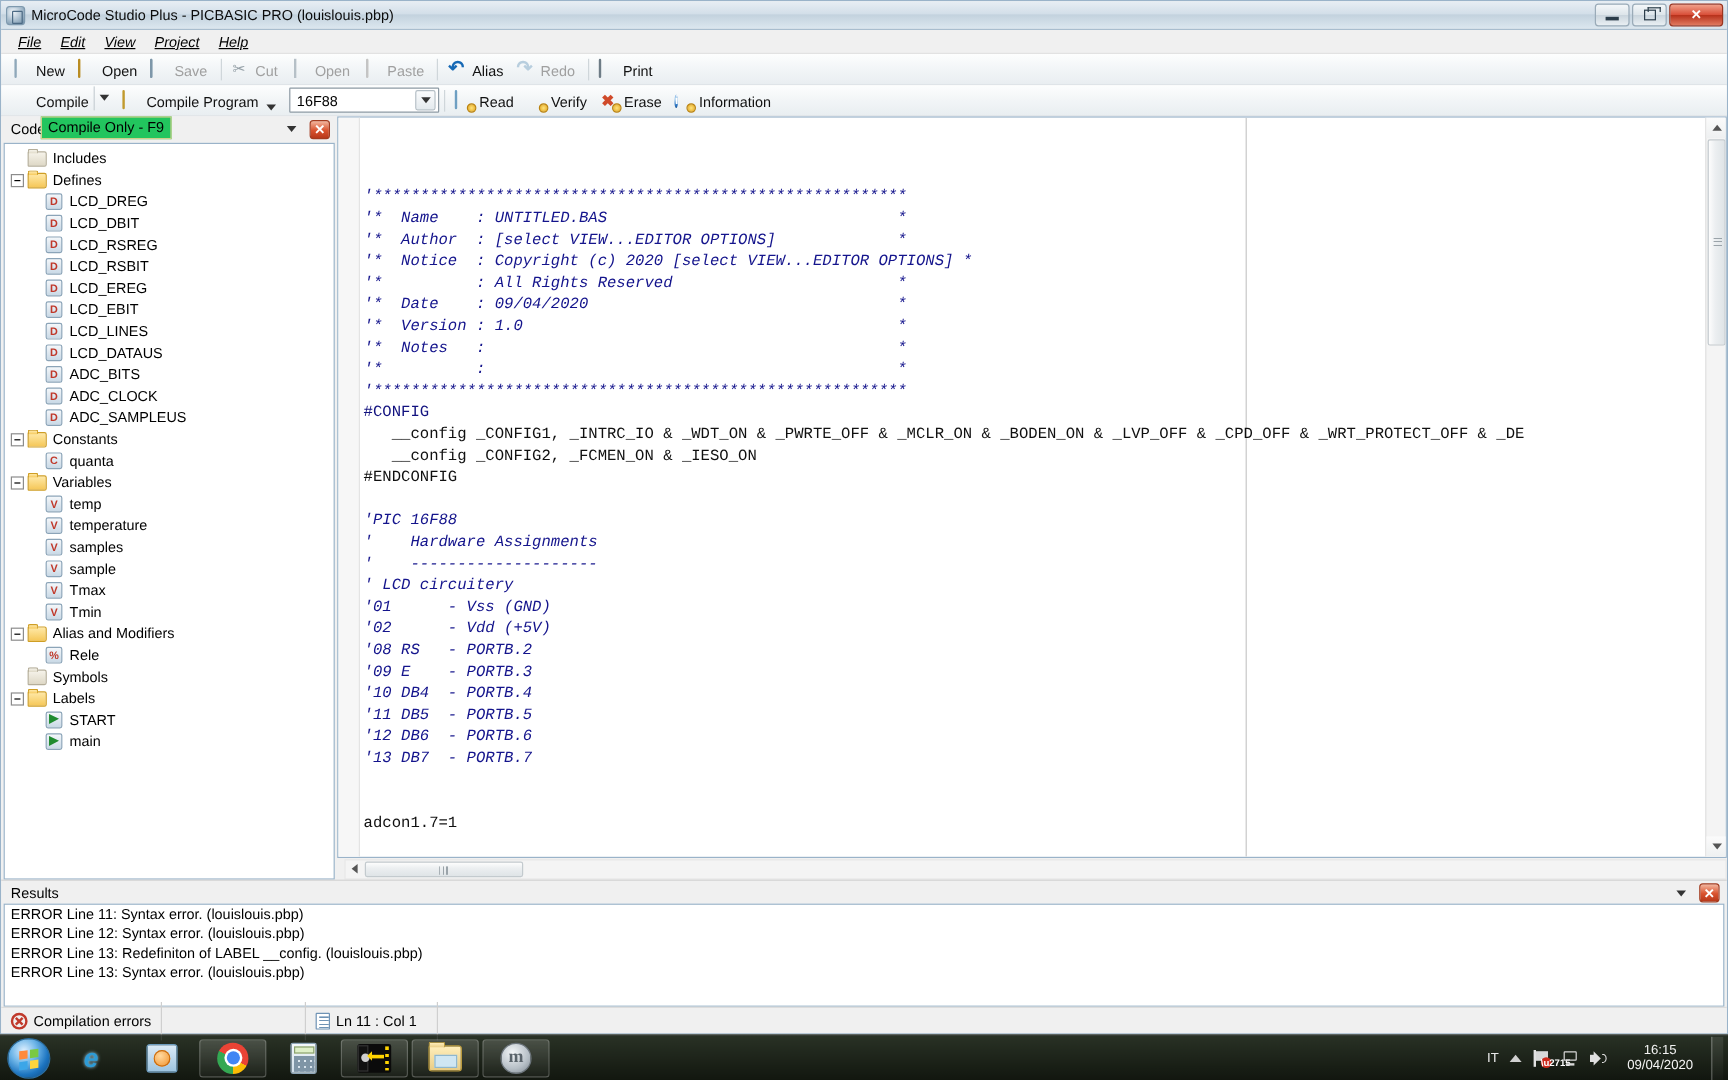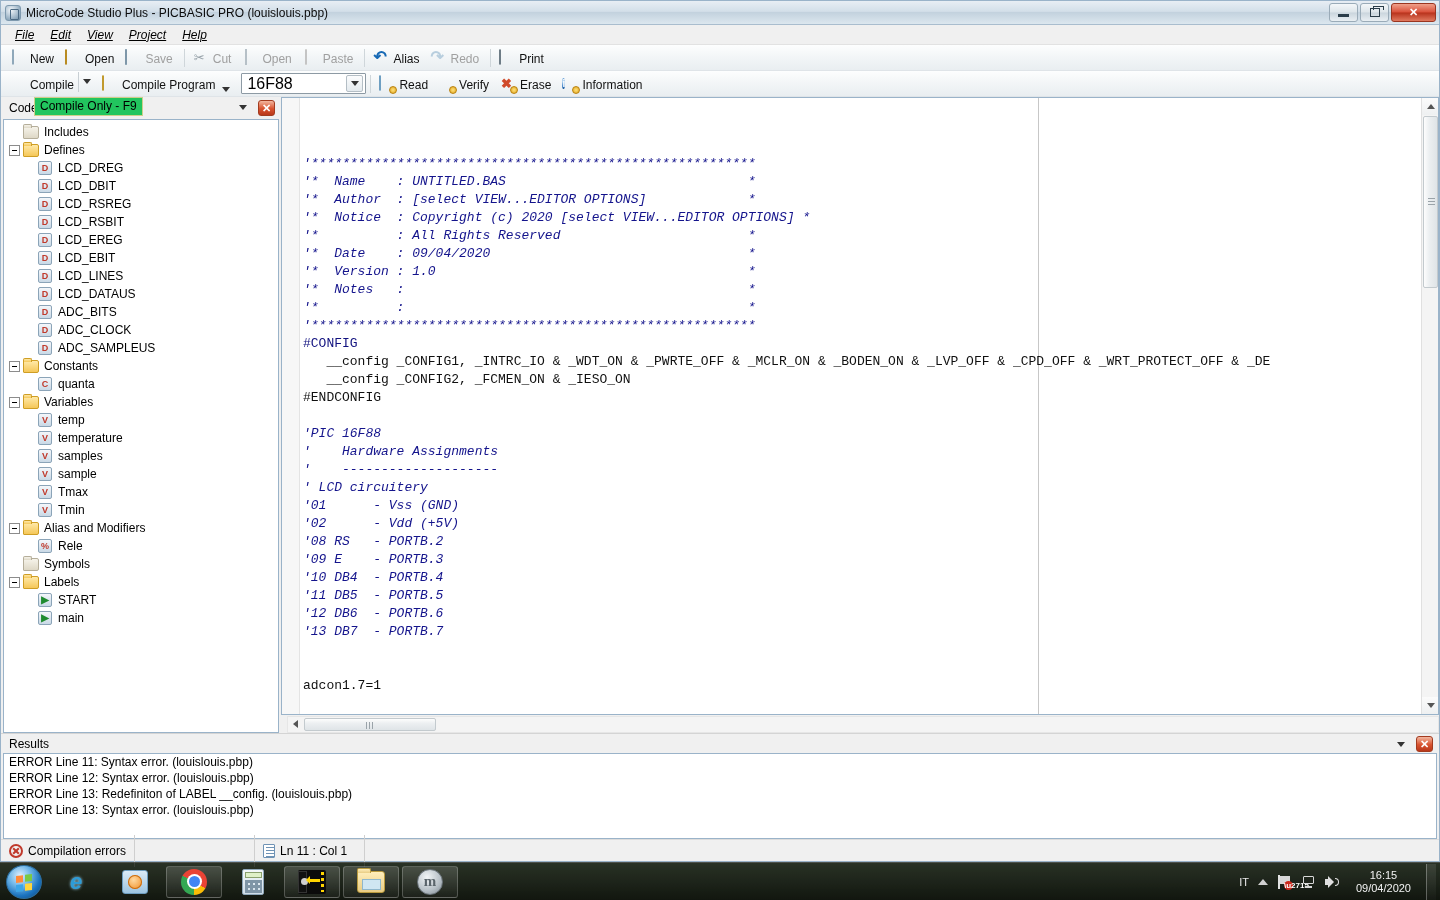--- a/index.html
+++ b/index.html
@@ -110,21 +110,21 @@
   .ico-erase::before{content:"\2716";font-size:13px;color:#d04a2a;position:absolute;left:1px;top:0;font-weight:bold;}
   .ico-info{width:13px;height:13px;border-radius:50%;background:radial-gradient(circle at 35% 30%,#bcdcf5,#2a73c0 70%,#17518f);color:#fff;font-size:10px;text-align:center;line-height:13px;font-weight:bold;}
   .gear-sm{position:absolute;right:-2px;bottom:-2px;width:8px;height:8px;border-radius:50%;background:radial-gradient(circle,#ffe27a,#e0a31e);border:1px solid #b9820f;}
   .caret { width:0;height:0;border-left:4px solid transparent;border-right:4px solid transparent;border-top:5px solid #333; margin-left:3px; }
   .split-caret { width: 13px; height: 20px; display:flex; align-items:center; justify-content:center; border-left:1px solid #c8cfd4; }
 
   .combo {
     width: 125px; height: 21px;
     border: 1px solid #8d9aa4; background: #fff;
     display: flex; align-items: center; justify-content: space-between;
-    padding: 0 2px 0 5px; font-size: 16px; margin-left: 4px; border-radius: 1px;
+    padding: 0 2px 0 5px; font-size: 12px; margin-left: 4px; border-radius: 1px;
   }
   .combo .cbtn {
     width: 17px; height: 17px; display:flex;align-items:center;justify-content:center;
     background: linear-gradient(#fbfcfd,#e4eaee); border:1px solid #b4bec5; border-radius:2px;
   }
 
   
   .content { flex: 1 1 auto; display: flex; min-height: 0; background: #f0f0f0; }
 
   

